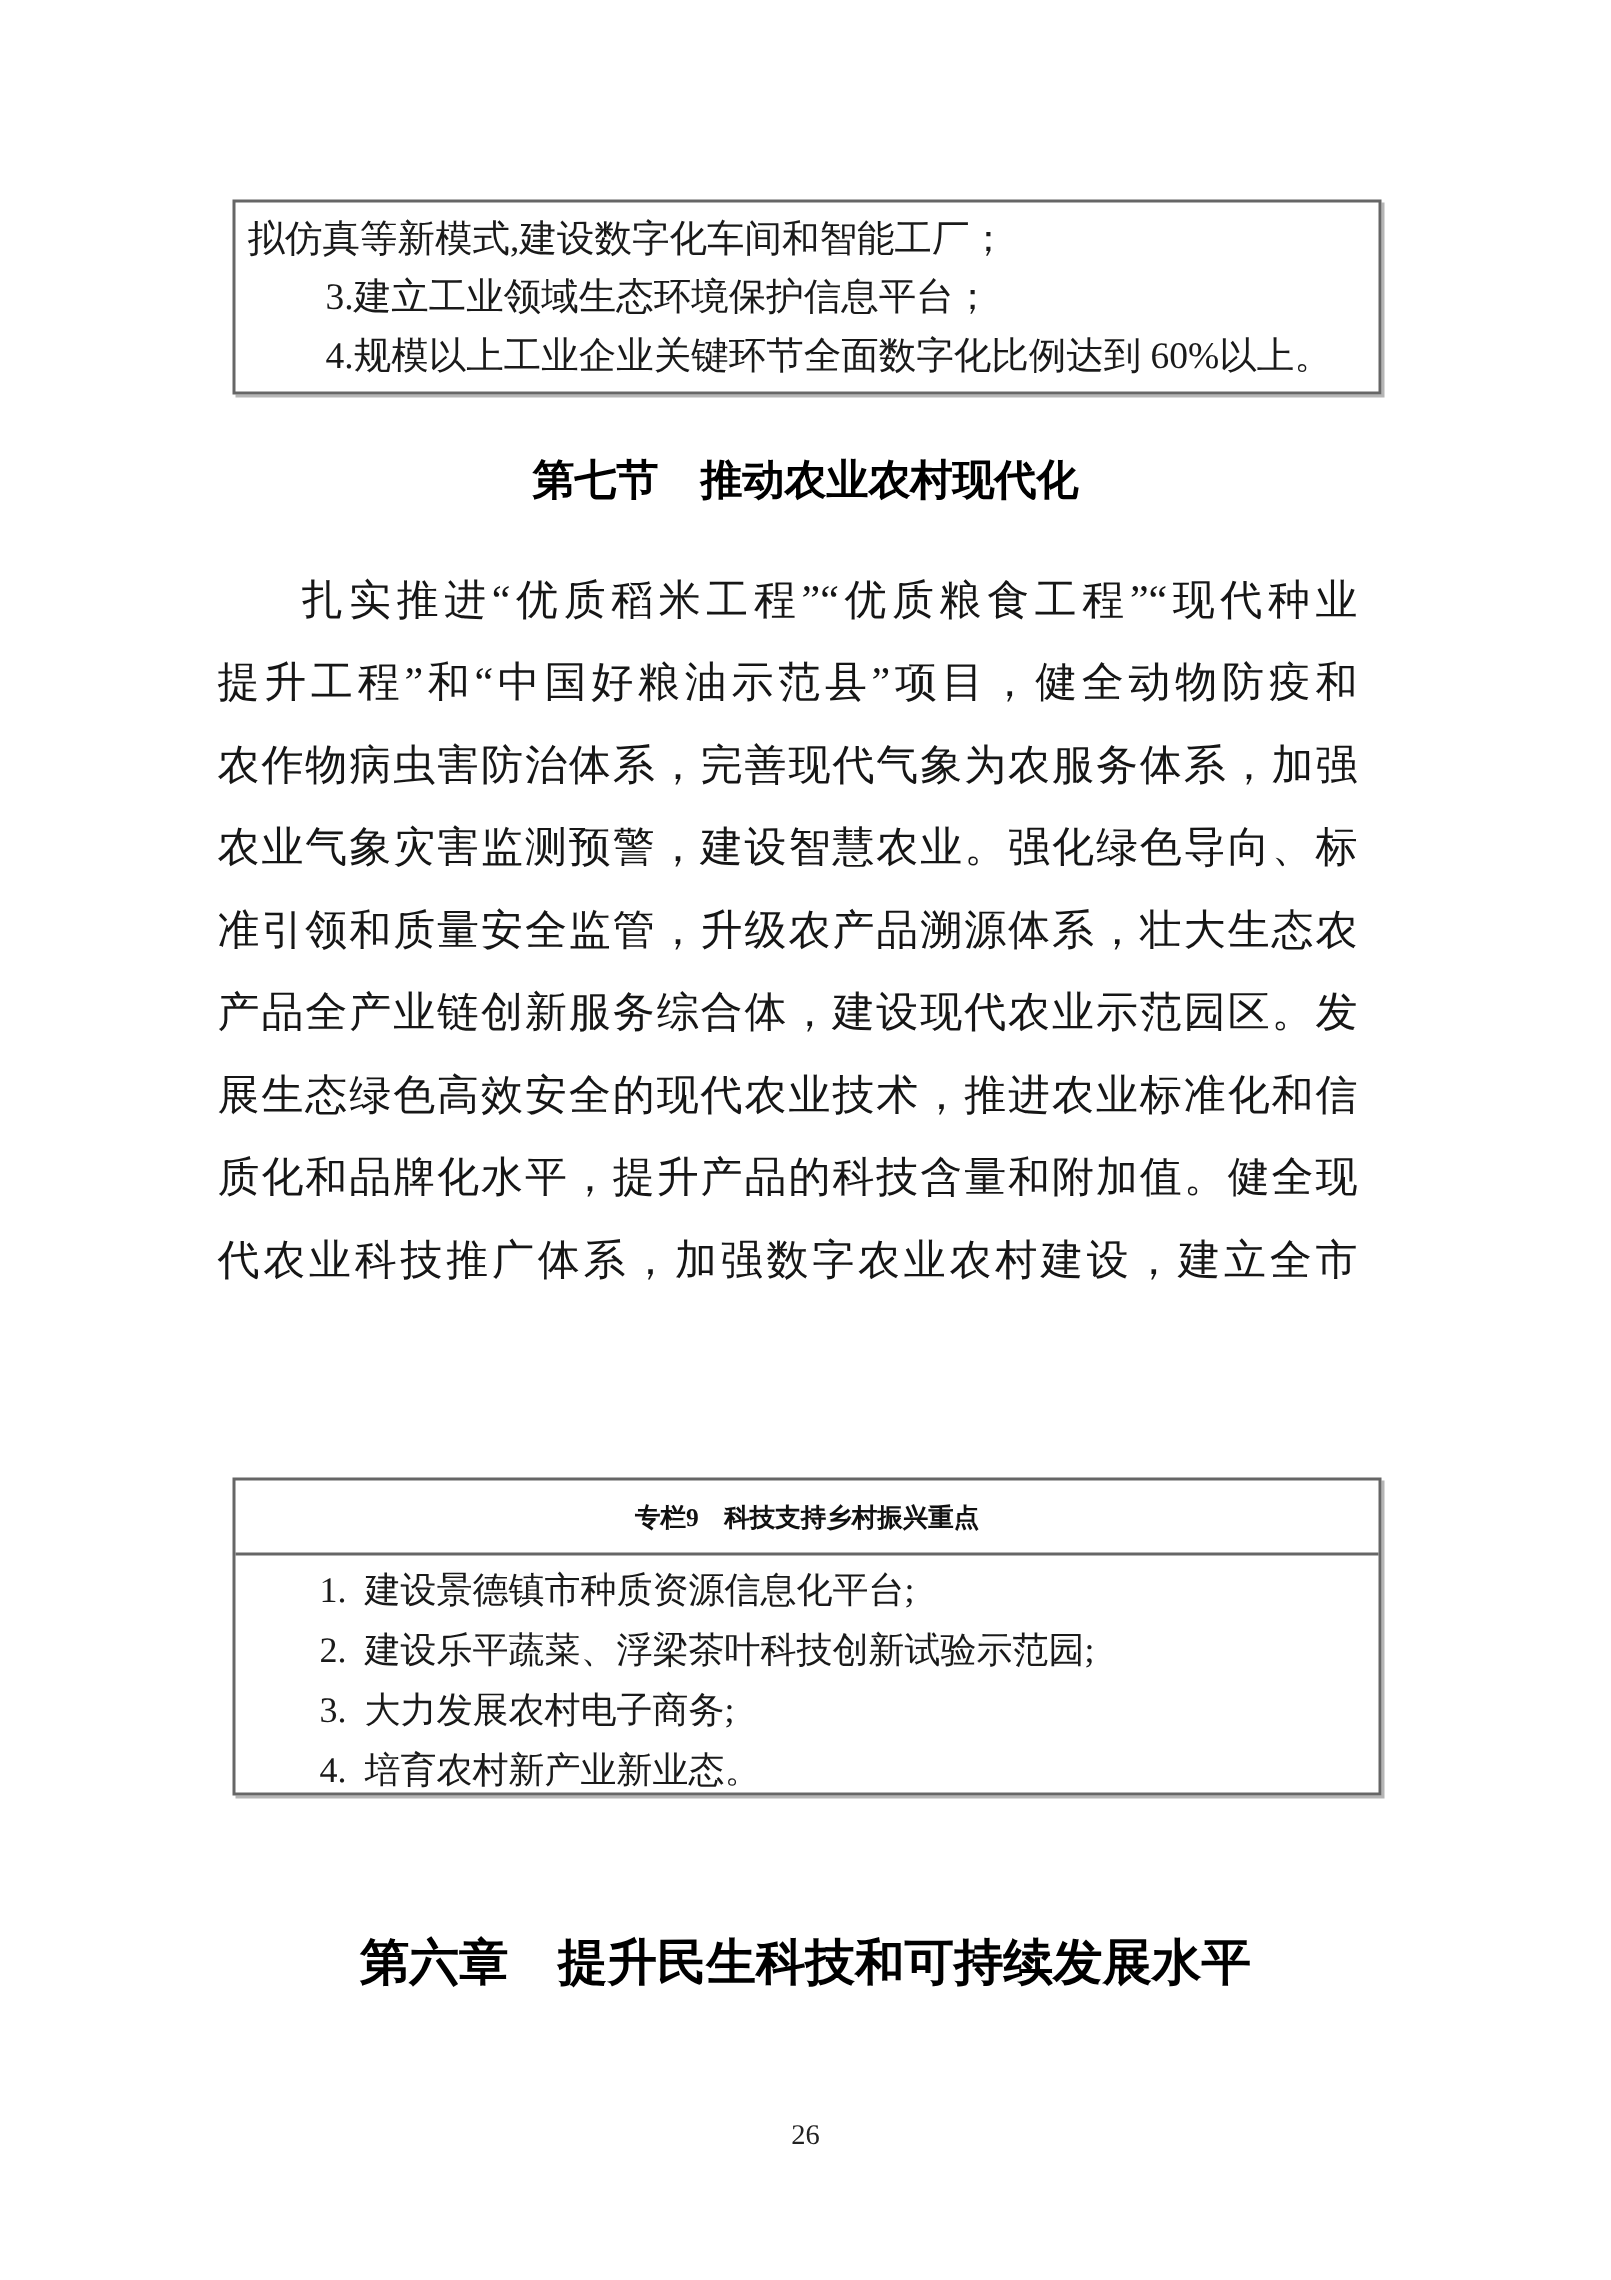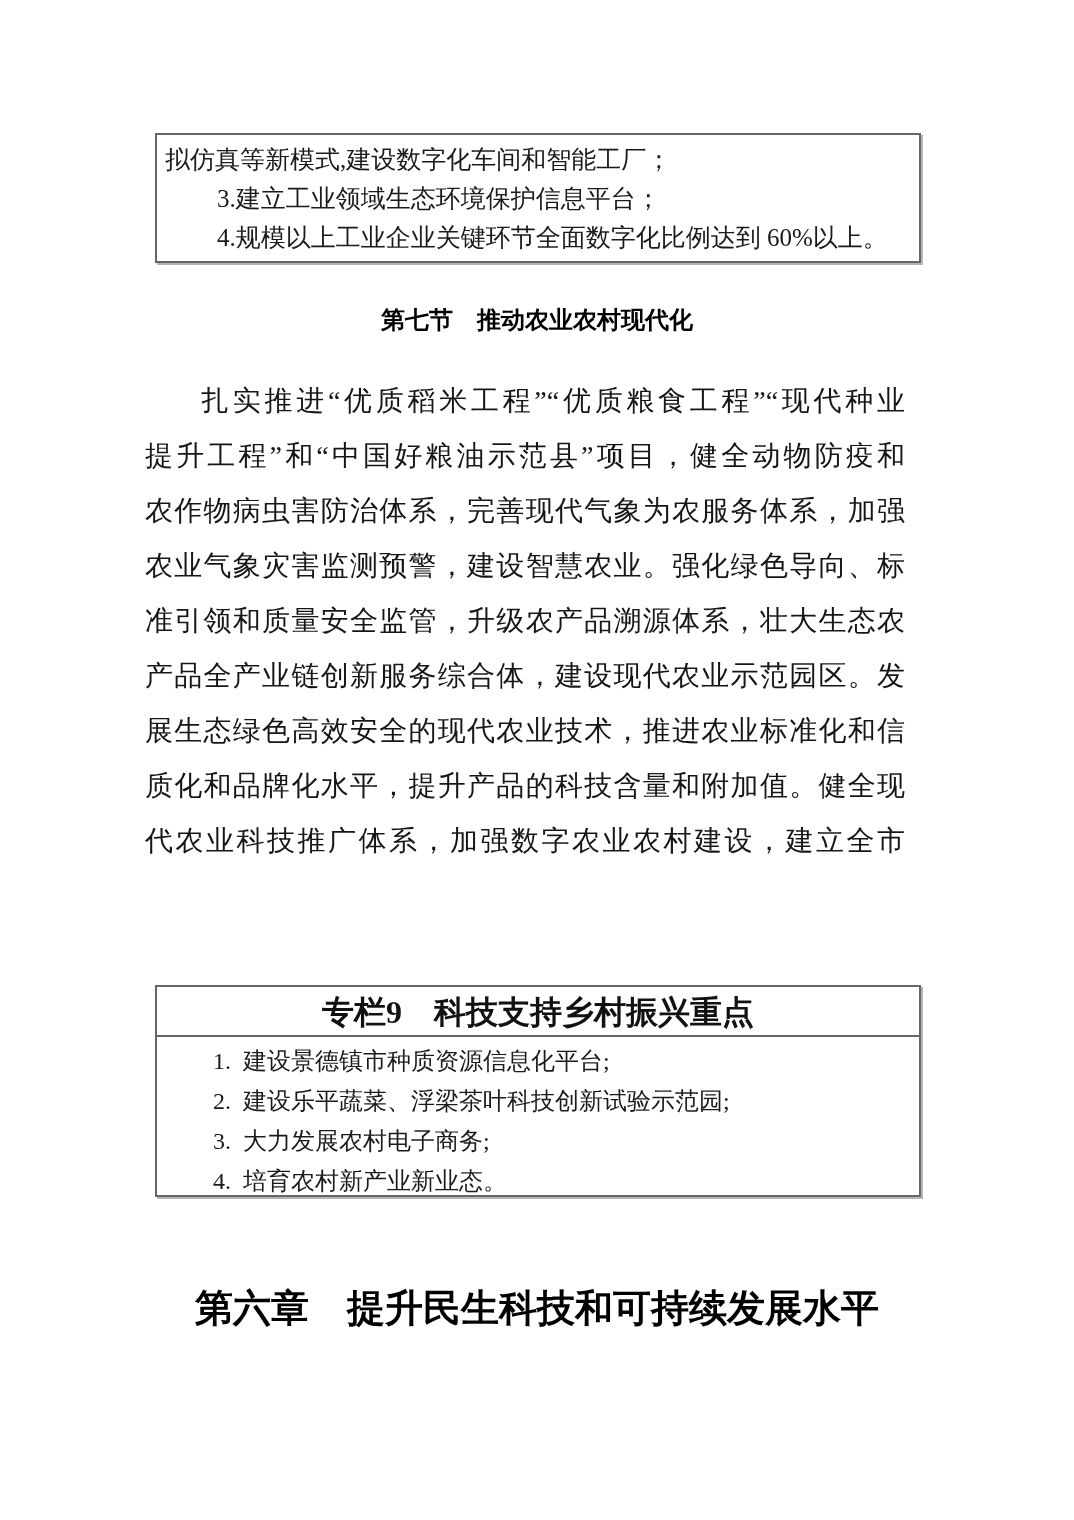--- a/index.html
+++ b/index.html
@@ -35,21 +35,21 @@
 
   
   .section-title {
     position: absolute;
     left: 0;
     top: 298px;
     width: 1074px;
     text-align: center;
     font-family: "Liberation Sans", "DejaVu Sans", sans-serif;
     font-weight: bold;
-    font-size: 24px;
+    font-size: 28px;
     line-height: 44px;
     color: #000;
   }
 
   
   .paragraph {
     position: absolute;
     left: 145px;
     top: 373px;
     width: 760px;
@@ -76,21 +76,21 @@
     border: 2px solid #666;
     box-shadow: 2px 2px 0 #b5b5b5;
     background: #fff;
   }
   .column-box-header {
     height: 50px;
     line-height: 50px;
     text-align: center;
     border-bottom: 2px solid #666;
     font-weight: bold;
-    font-size: 32px;
+    font-size: 17px;
     color: #111;
   }
   .column-box-body {
     padding: 4px 16px 0 56px;
     font-size: 24px;
     line-height: 40px;
     color: #1a1a1a;
   }
   .list-item { display: flex; height: 40px; overflow: hidden; }
   .list-num { width: 30px; flex: 0 0 auto; }
@@ -98,21 +98,21 @@
 
   
   .chapter-title {
     position: absolute;
     left: 0;
     top: 1286px;
     width: 1074px;
     text-align: center;
     font-family: "Liberation Sans", "DejaVu Sans", sans-serif;
     font-weight: bold;
-    font-size: 38px;
+    font-size: 33px;
     line-height: 44px;
     color: #000;
   }
 
   
   .page-number {
     position: absolute;
     left: 0;
     top: 1412px;
     width: 1074px;
@@ -164,14 +164,15 @@
       </div>
       <div class="list-item">
         <span class="list-num">4.</span>
         <span class="list-text">培育农村新产业新业态。</span>
       </div>
     </div>
   </div>
 
   <div class="chapter-title">第六章　提升民生科技和可持续发展水平</div>
 
+  <div class="page-number">26</div>
 
 </div>
 
 </body></html>

